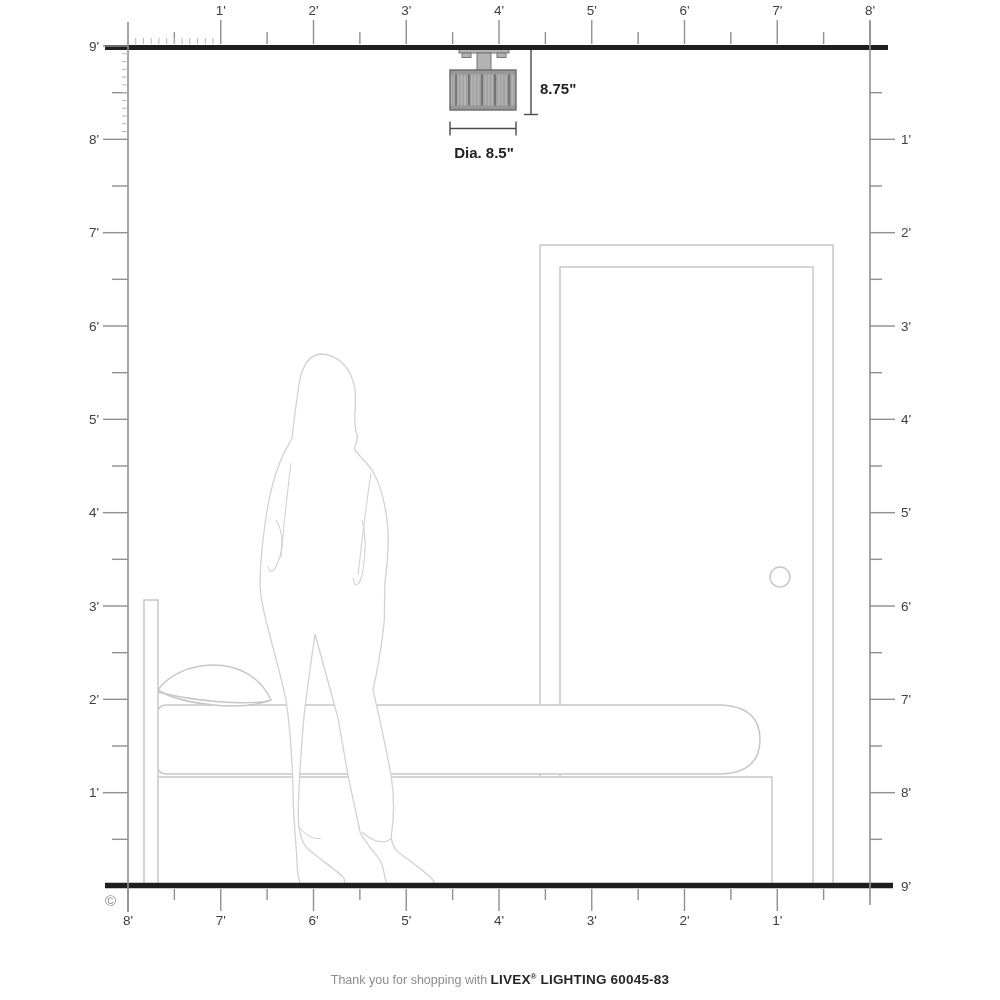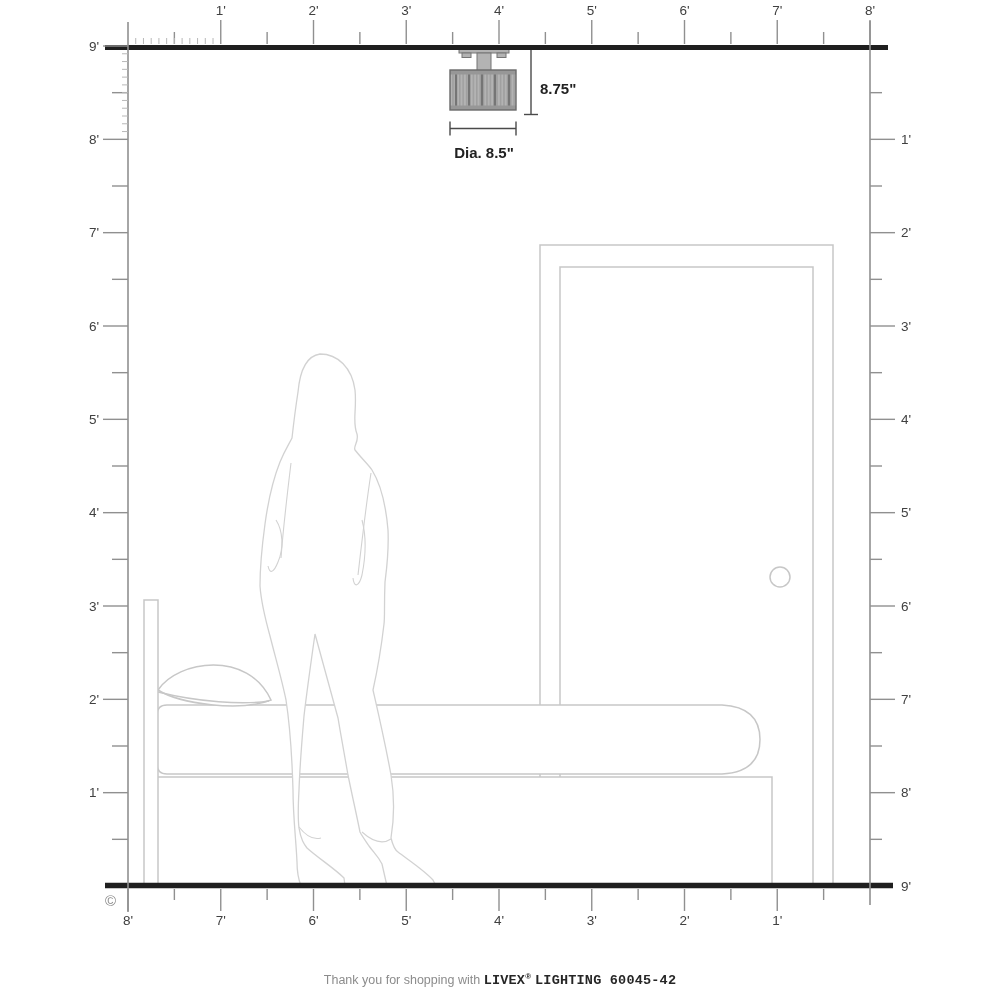--- a/index.html
+++ b/index.html
@@ -19,21 +19,21 @@
   .tick-label{font-size:13.5px;fill:var(--tick-label);}
   .furn{fill:#ffffff;stroke:var(--furniture);stroke-width:1.5;}
   .furnl{fill:none;stroke:var(--furniture);stroke-width:1.4;}
   .fig{fill:#ffffff;stroke:var(--figure);stroke-width:1.3;}
   .figl{fill:none;stroke:var(--figure);stroke-width:1.1;}
   .dim{stroke:var(--dim-line);stroke-width:1.4;}
   .dim-text{font-size:15px;font-weight:bold;fill:var(--dim-text);}
   .copyright{font-size:15px;fill:#8a8a8a;}
   .footer{position:absolute;left:0;top:972px;width:1000px;text-align:center;
           font-size:12.5px;color:var(--footer-text);}
-  .footer b{font-size:13.5px;color:var(--footer-brand);letter-spacing:.2px;font-family:Liberation Mono, monospace;}
+  .footer b{font-size:13.5px;color:var(--footer-brand);letter-spacing:.2px;}
   .footer sup{font-size:8px;color:var(--footer-brand);font-weight:bold;}
   .footer .product{margin-left:4px;}
 </style>
 </head>
 <body>
 
 <div class="stage">
 <svg width="1000" height="1000" viewBox="0 0 1000 1000">
 
   <defs>
@@ -267,15 +267,15 @@
         <line x1="870" y1="746" x2="882" y2="746" class="tick"></line>
         <line x1="870" y1="839.3333333333333" x2="882" y2="839.3333333333333" class="tick"></line>
         <text x="901" y="890.5" class="tick-label">9'</text>
       </g>
 
   <text class="copyright" x="105" y="906">©</text>
 </svg>
 
 <div class="footer">
   <span>Thank you for shopping with</span>
-  <b>LIVEX</b><sup>®</sup><b class="product">LIGHTING 60045-42</b>
+  <b>LIVEX</b><sup>®</sup><b class="product">LIGHTING 60045-83</b>
 </div>
 </div>
 
 </body></html>

